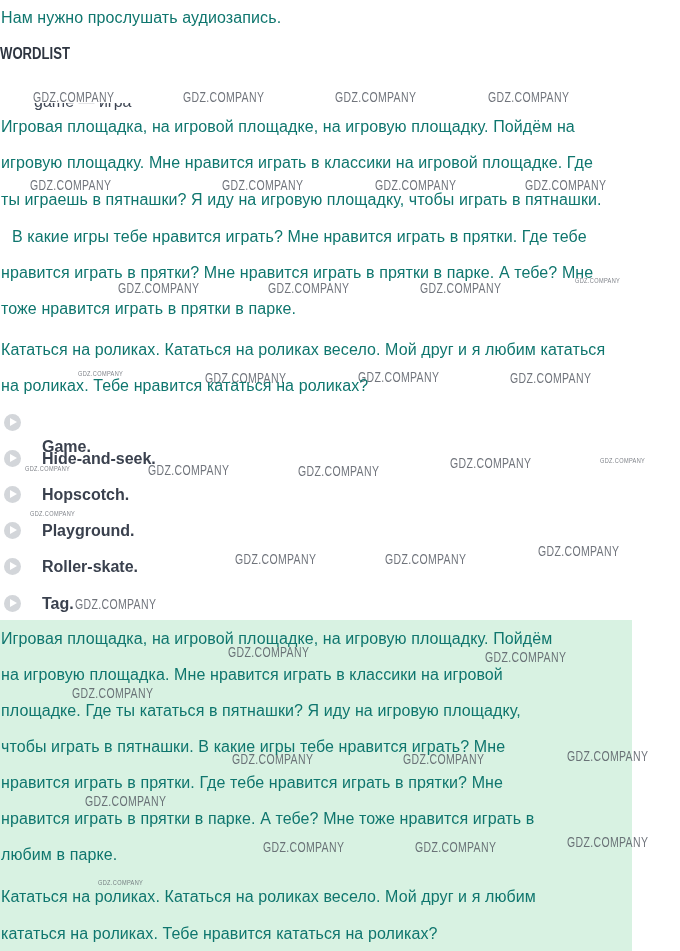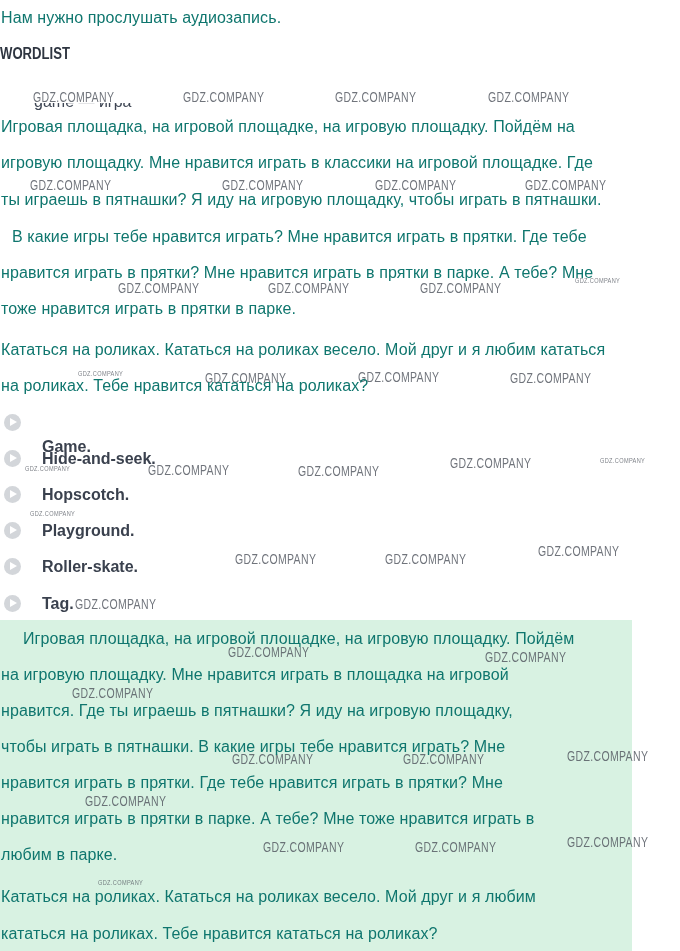--- a/index.html
+++ b/index.html
@@ -123,22 +123,22 @@
 
 <span class="play-icon" style="left:4px; top:522px;"></span>
 <div class="line wl-label" style="left:42px; top:521px;">Playground.</div>
 
 <span class="play-icon" style="left:4px; top:558px;"></span>
 <div class="line wl-label" style="left:42px; top:557px;">Roller-skate.</div>
 
 <span class="play-icon" style="left:4px; top:595px;"></span>
 <div class="line wl-label" style="left:42px; top:594px;">Tag.</div>
 
-<div class="line" style="left:9px; top:629px;padding-left:14px;">Игровая площадка, на игровой площадке, на игровую площадку. Пойдём</div>
-<div class="line" style="left:1px; top:665px;">на игровую площадку. Мне нравится играть в площадка на игровой</div>
-<div class="line" style="left:1px; top:701px;">нравится. Где ты играешь в пятнашки? Я иду на игровую площадку,</div>
+<div class="line" style="left:1px; top:629px;">Игровая площадка, на игровой площадке, на игровую площадку. Пойдём</div>
+<div class="line" style="left:1px; top:665px;">на игровую площадка. Мне нравится играть в классики на игровой</div>
+<div class="line" style="left:1px; top:701px;">площадке. Где ты кататься в пятнашки? Я иду на игровую площадку,</div>
 <div class="line" style="left:1px; top:737px;text-align:center;">чтобы играть в пятнашки. В какие игры тебе нравится играть? Мне</div>
 <div class="line" style="left:1px; top:773px;">нравится играть в прятки. Где тебе нравится играть в прятки? Мне</div>
 <div class="line" style="left:1px; top:809px;">нравится играть в прятки в парке. А тебе? Мне тоже нравится играть в</div>
 <div class="line" style="left:1px; top:845px;">любим в парке.</div>
 
 <div class="line" style="left:1px; top:887px;">Кататься на роликах. Кататься на роликах весело. Мой друг и я любим</div>
 <div class="line" style="left:1px; top:924px;">кататься на роликах. Тебе нравится кататься на роликах?</div>
 
 </body></html>

